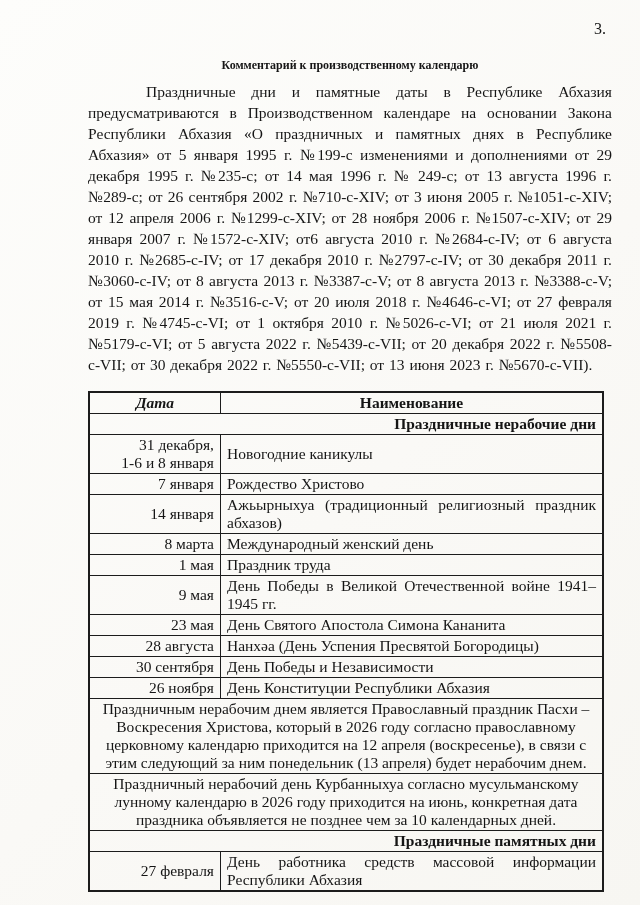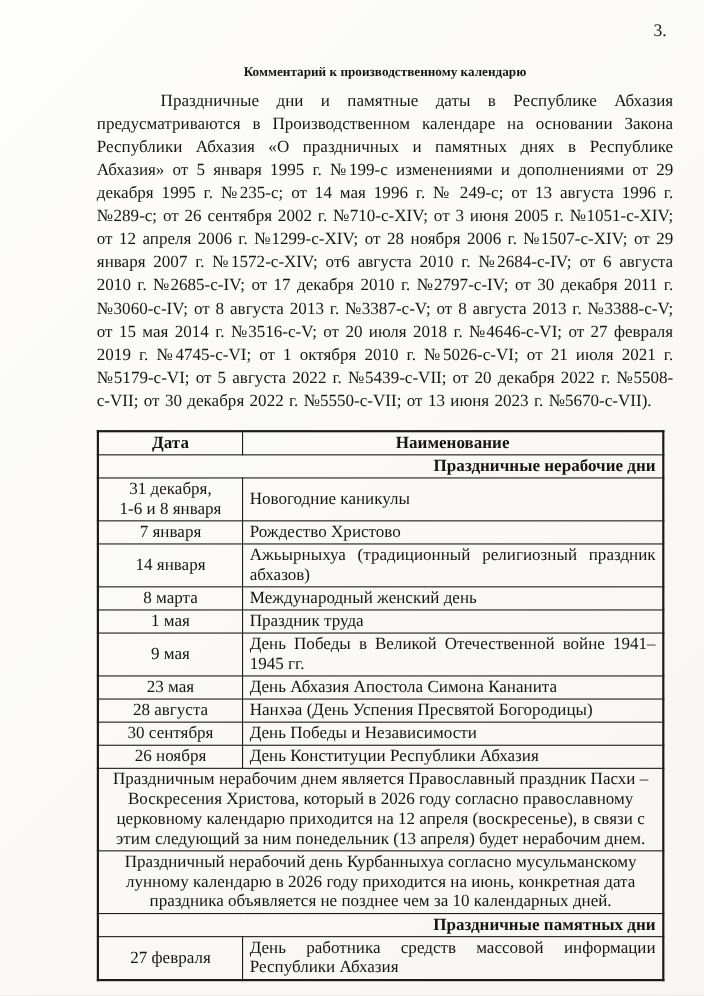--- a/index.html
+++ b/index.html
@@ -52,30 +52,30 @@
     padding: 1px 6px;
     vertical-align: middle;
     line-height: 18px;
   }
   table.calendar { border: 2px solid #1c1c1c; }
   th.col-header {
     font-weight: bold;
     text-align: center;
     padding: 2px 6px;
   }
-  th.col-date { width: 118px; }
+  th.col-date { width: 118px; font-style: italic; }
   td.section-cell {
     font-weight: bold;
     text-align: right;
     padding: 2px 6px;
   }
   td.date-cell {
     width: 118px;
     white-space: pre-line;
-    text-align: center;
+    text-align: right;
   }
   td.name-cell {
     text-align: justify;
   }
   td.note-cell {
     text-align: center;
     line-height: 19px;
     padding: 2px 6px 3px 5px;
   }
 </style>
@@ -121,21 +121,21 @@
         <tr>
           <td class="date-cell">1 мая</td>
           <td class="name-cell">Праздник труда</td>
         </tr>
         <tr>
           <td class="date-cell">9 мая</td>
           <td class="name-cell">День Победы в Великой Отечественной войне 1941–1945 гг.</td>
         </tr>
         <tr>
           <td class="date-cell">23 мая</td>
-          <td class="name-cell">День Абхазия Апостола Симона Кананита</td>
+          <td class="name-cell">День Святого Апостола Симона Кананита</td>
         </tr>
         <tr>
           <td class="date-cell">28 августа</td>
           <td class="name-cell">Нанхәа (День Успения Пресвятой Богородицы)</td>
         </tr>
         <tr>
           <td class="date-cell">30 сентября</td>
           <td class="name-cell">День Победы и Независимости</td>
         </tr>
         <tr>

